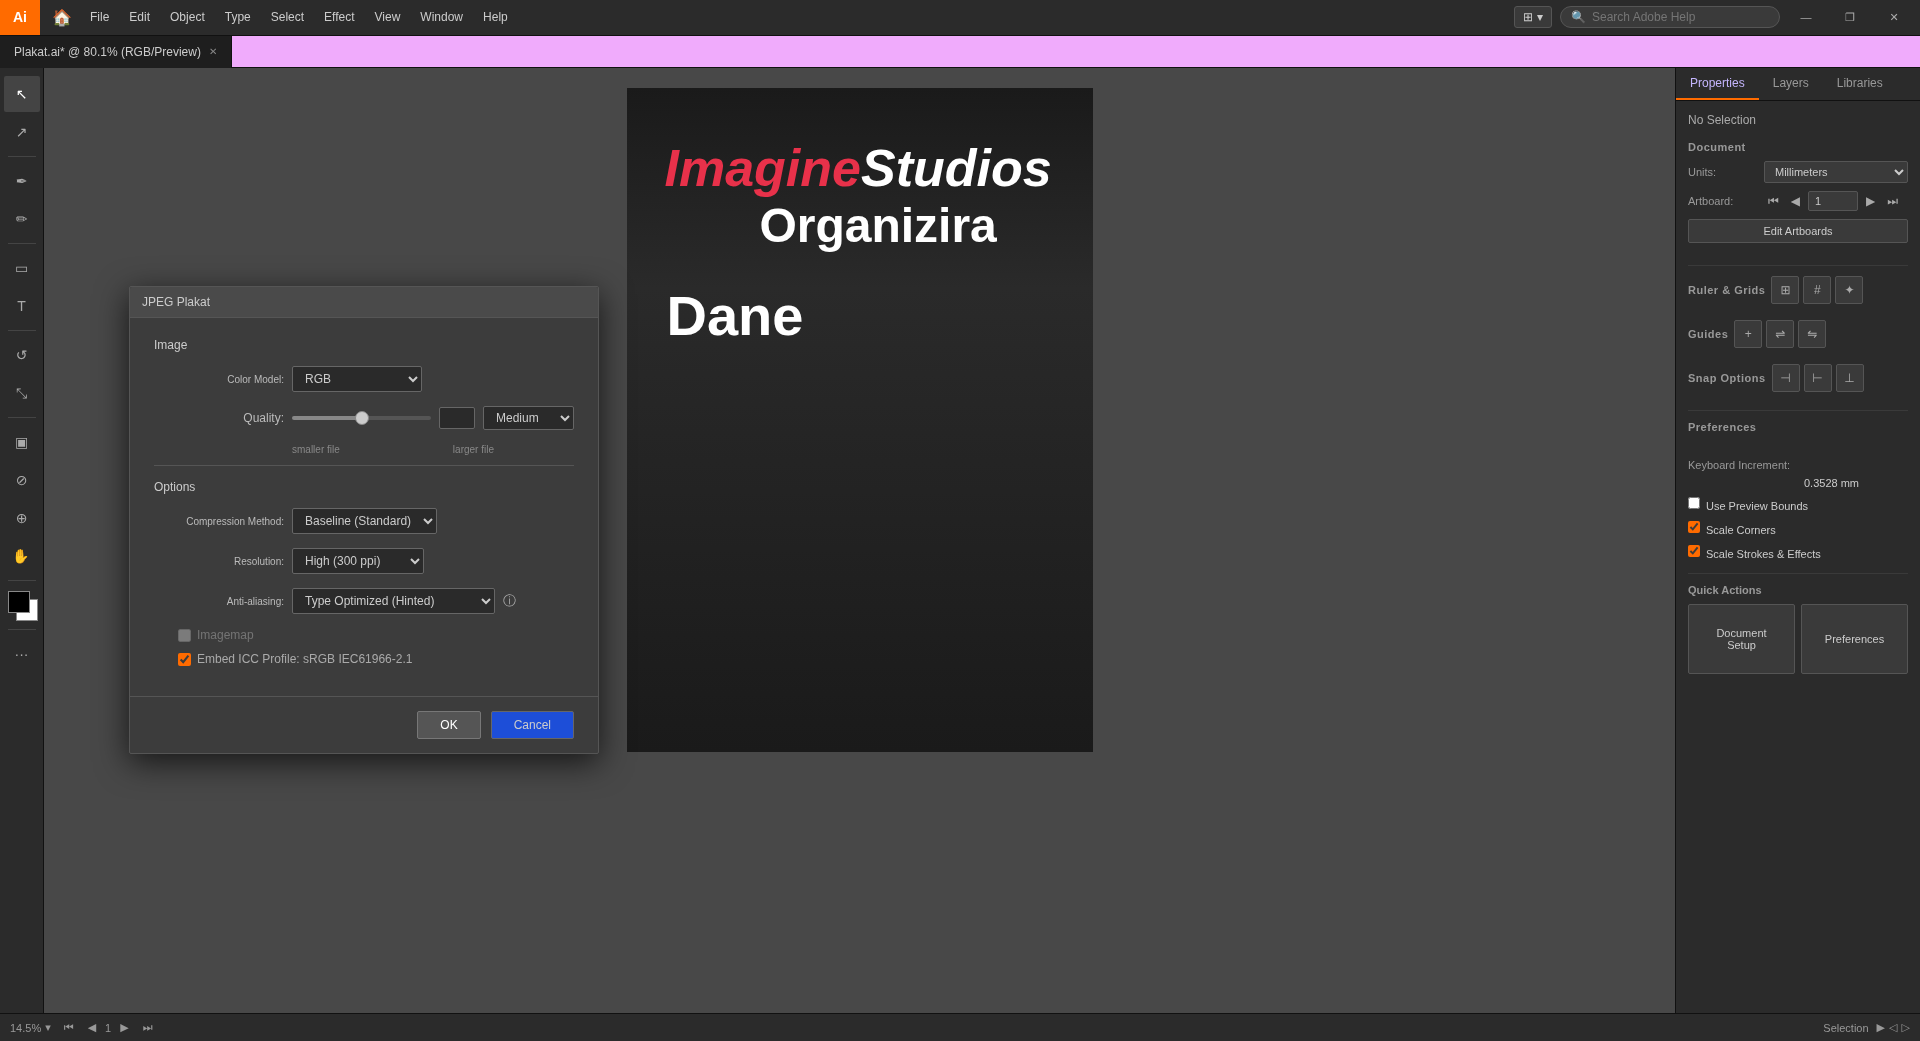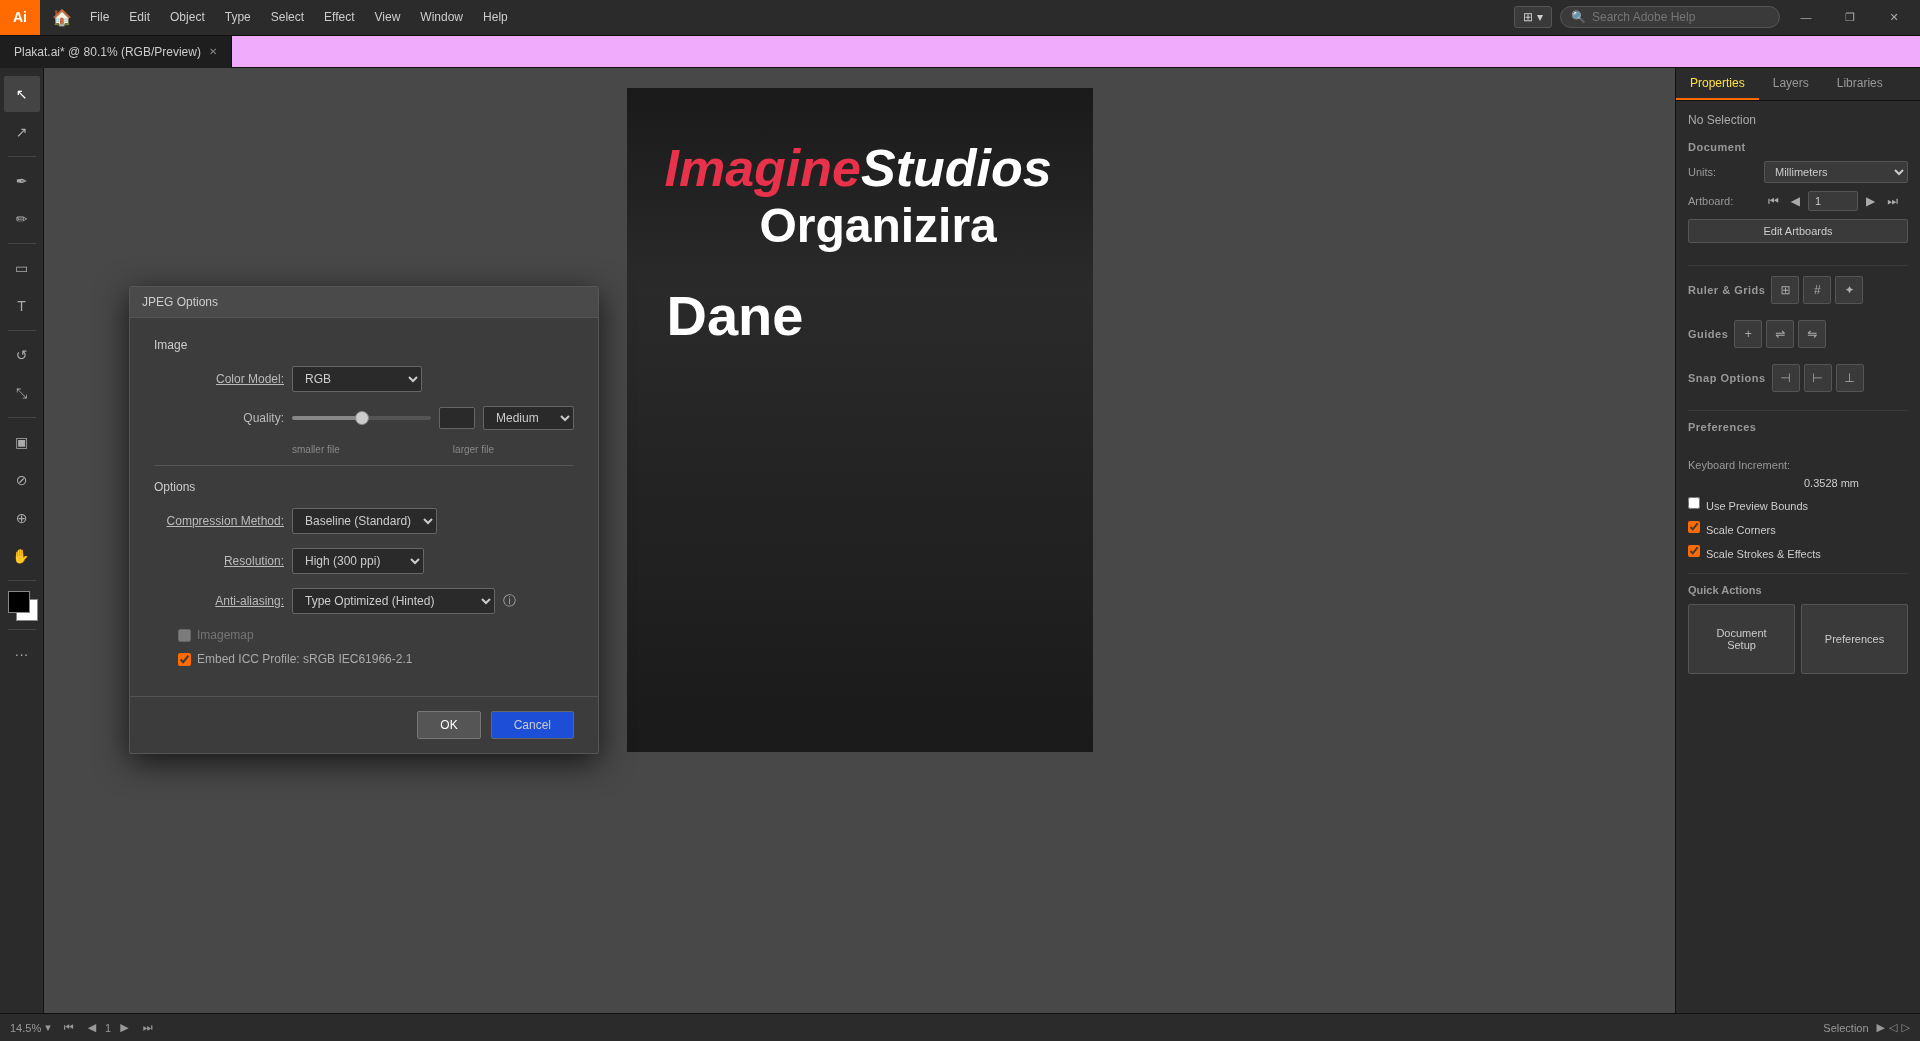--- a/index.html
+++ b/index.html
@@ -288,21 +288,21 @@
       background: #2b2b2b;
     }
     .panel-tab {
       padding: 8px 14px;
       font-size: 12px;
       color: #999;
       cursor: pointer;
       border-bottom: 2px solid transparent;
     }
     .panel-tab.active {
-      color: #fde047;
+      color: #c4b5fd;
       border-bottom: 2px solid #FF6B00;
     }
     .panel-content {
       flex: 1;
       overflow-y: auto;
       padding: 12px;
     }
     .panel-section-title {
       font-size: 11px;
       color: #999;
@@ -505,24 +505,23 @@
       margin-bottom: 14px;
     }
     .dialog-row {
       display: flex;
       align-items: center;
       margin-bottom: 14px;
       gap: 8px;
     }
     .dialog-label {
       color: #bbb;
-      font-size: 12px;
+      font-size: 10px;
       min-width: 130px;
       text-align: right;
-      text-decoration: underline;
     }
     .dialog-select {
       background: #2a2a2a;
       border: 1px solid #666;
       color: #ccc;
       font-size: 12px;
       padding: 4px 8px;
       border-radius: 2px;
       min-width: 130px;
     }
@@ -723,21 +722,21 @@
           <div class="brand-text">
             <span class="brand-imagine">Imagine</span><span class="brand-studios">Studios</span>
             <div class="brand-organizira">Organizira</div>
           </div>
           <div class="brand-dane">Dane</div>
         </div>
       </div>
     </div>
 
     <div class="dialog">
-      <div class="dialog-title-bar">JPEG Options</div>
+      <div class="dialog-title-bar">JPEG Plakat</div>
       <div class="dialog-body">
 
         <div class="dialog-section-title">Image</div>
 
         <div class="dialog-row">
           <div class="dialog-label">Color Model:</div>
           <select class="dialog-select">
             <option>RGB</option>
             <option>CMYK</option>
             <option>Grayscale</option>

